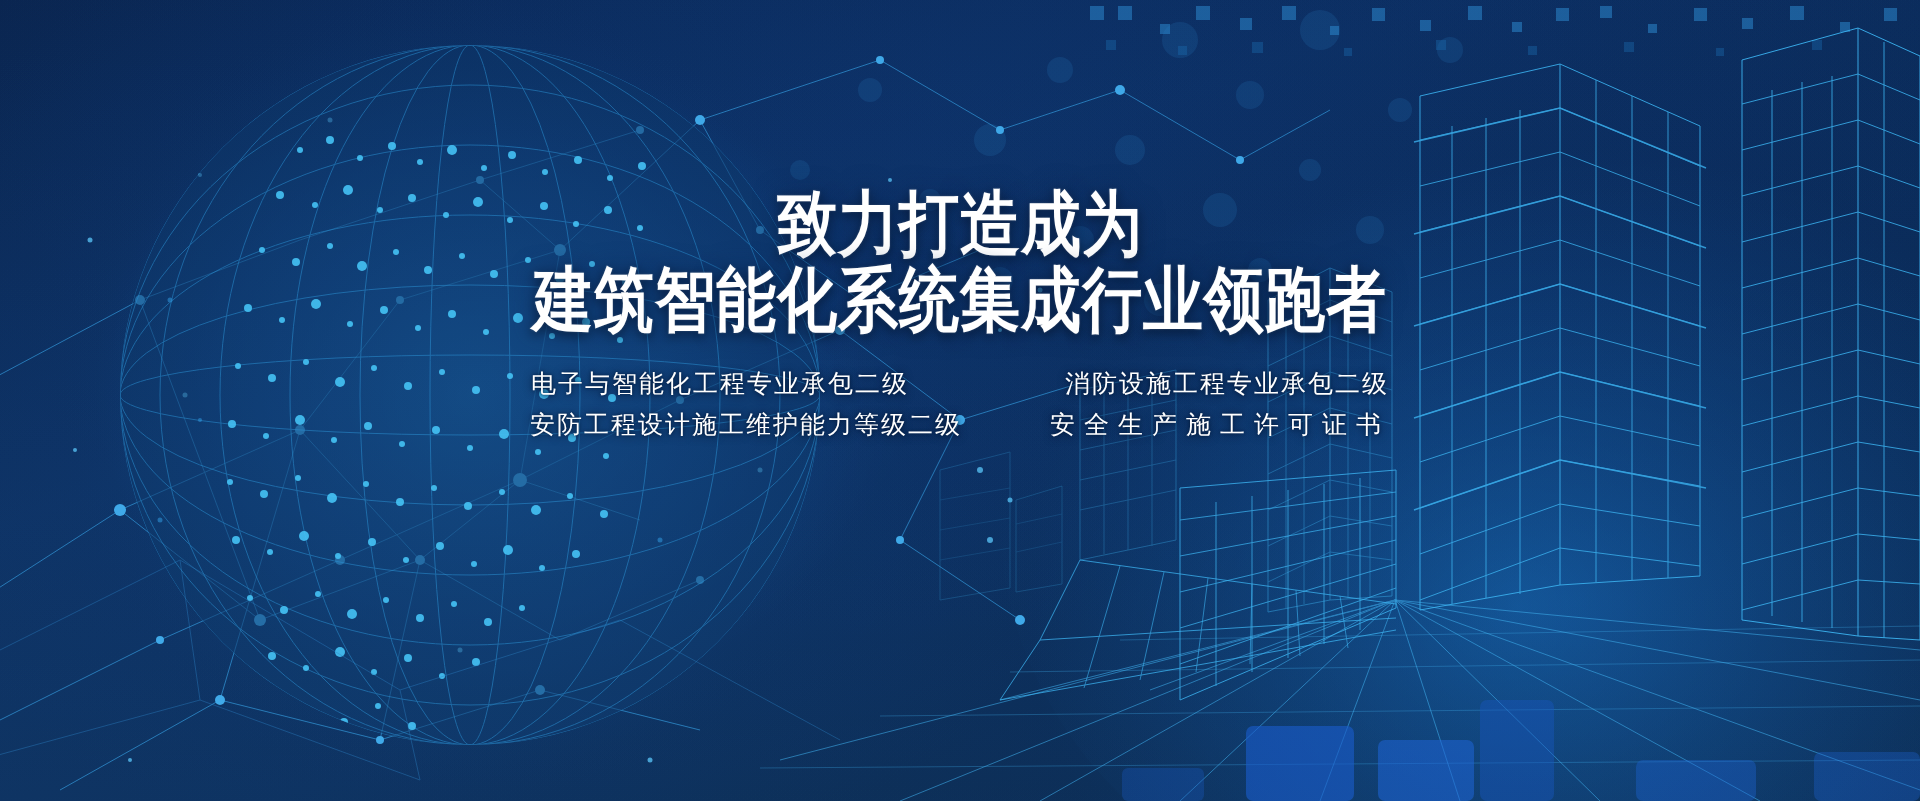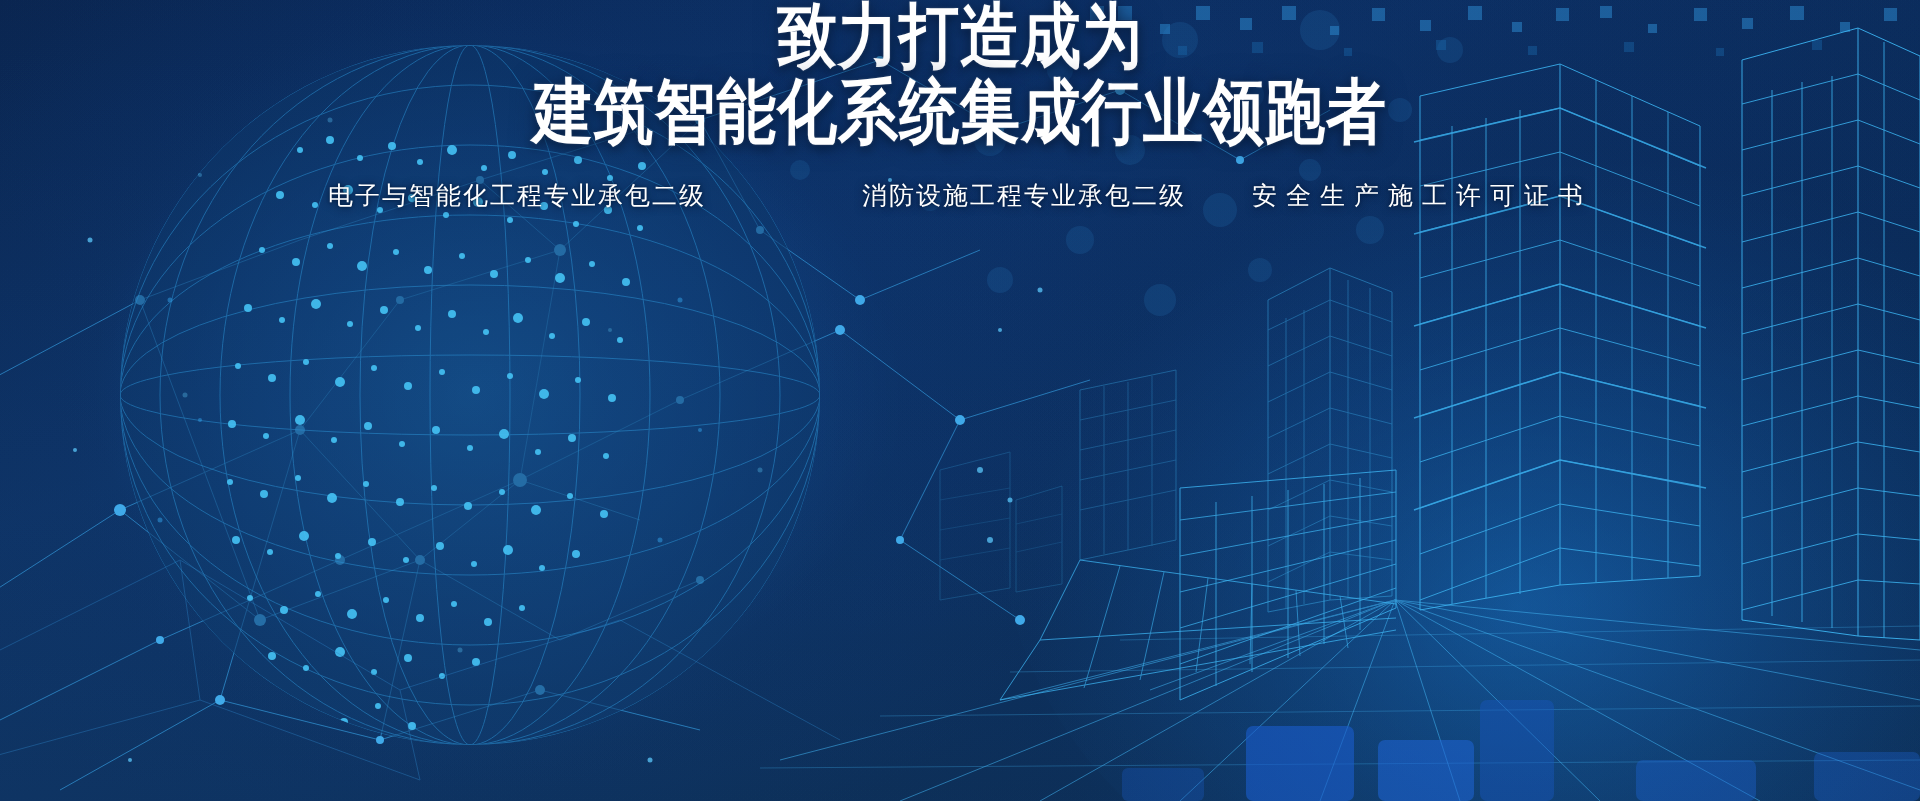--- a/index.html
+++ b/index.html
@@ -15,40 +15,41 @@
       radial-gradient(ellipse 1400px 800px at 50% 10%, rgba(13,52,112,.5) 0%, rgba(7,28,64,0) 70%),
       linear-gradient(160deg,#0a2550 0%,#0c2e60 35%,#0a2a58 60%,#07203f 100%);
   }
   .layer{position:absolute;inset:0;}
   .layer svg{display:block;width:1920px;height:801px;}
 
   
   #copy{
     position:absolute;left:0;top:0;width:1920px;height:801px;
     display:flex;flex-direction:column;align-items:center;
+    padding-top:188px;
     pointer-events:none;
   }
   .headline{
     color:#ffffff;
     font-weight:bold;
     letter-spacing:1px;
     line-height:1.04;
     text-align:center;
     white-space:nowrap;
     text-shadow:0 0 22px rgba(10,40,90,.95), 0 2px 10px rgba(0,0,0,.55), 0 0 2px rgba(255,255,255,.35);
     transform:scaleY(1.18);
     transform-origin:center top;
   }
   .headline.l1{font-size:60px;}
   .headline.l2{font-size:60px;margin-top:14px;}
 
   .subs{
     margin-top:40px;
     display:flex;
-    flex-direction:row;
+    flex-direction:column;
     gap:8px;
   }
   .subrow{display:flex;align-items:center;justify-content:center;}
   .sub{
     color:#ffffff;
     font-size:25px;
     letter-spacing:2px;
     white-space:nowrap;
     text-shadow:0 1px 8px rgba(3,20,48,.95),0 0 3px rgba(6,28,62,.9);
   }
@@ -532,19 +533,20 @@
     <div class="headline l2">建筑智能化系统集成行业领跑者</div>
 
     <div class="subs">
 
       <div class="subrow">
         <div class="sub left">电子与智能化工程专业承包二级</div>
         <div class="sub right">消防设施工程专业承包二级</div>
       </div>
 
       <div class="subrow">
+        <div class="sub left">安防工程设计施工维护能力等级二级</div>
         <div class="sub right spaced2">安全生产施工许可证书</div>
       </div>
 
     </div>
   </div>
 
 </div>
 
 </body></html>

